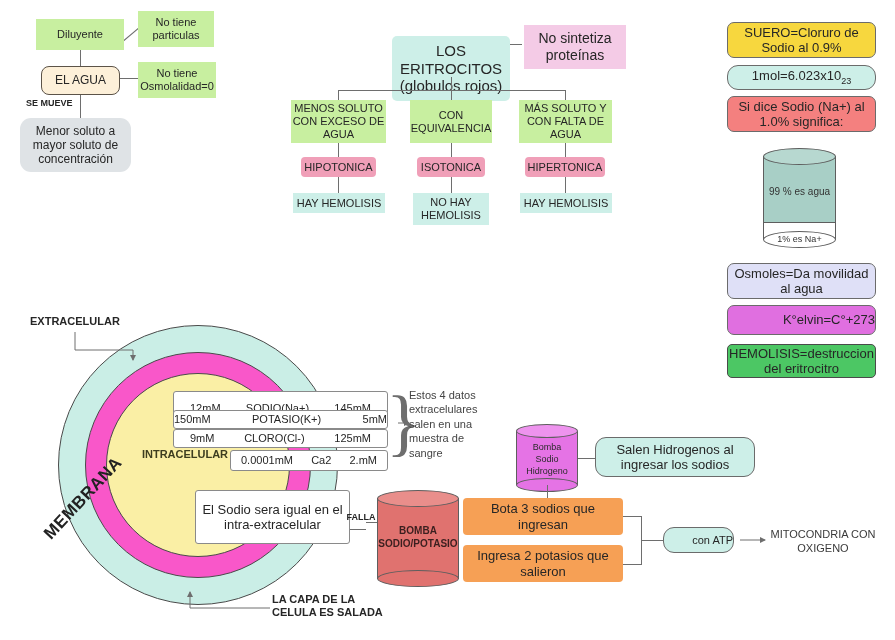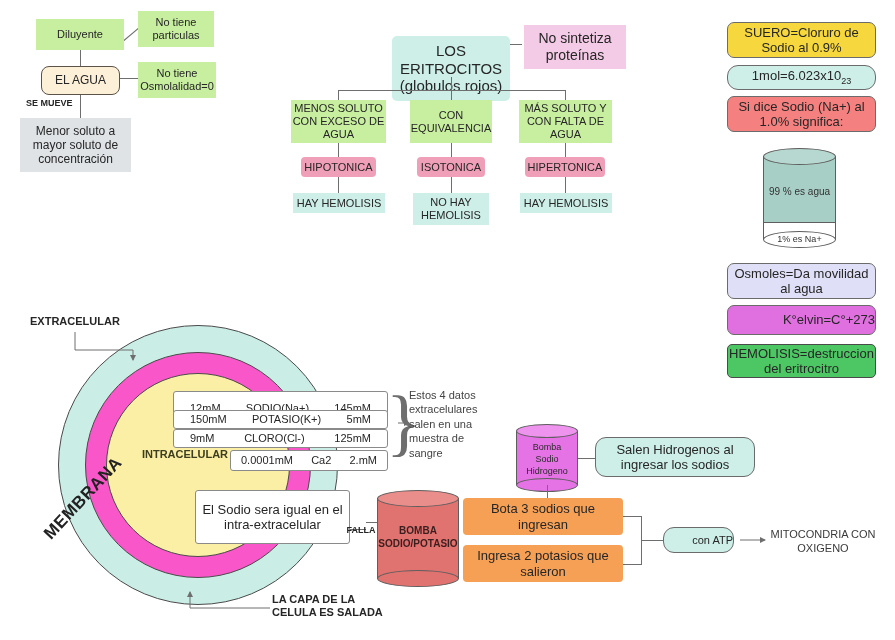--- a/index.html
+++ b/index.html
@@ -13,21 +13,21 @@
   }
   #canvas{position:absolute;left:0;top:0;width:895px;height:640px;}
   .node{position:absolute;box-sizing:border-box;display:flex;align-items:center;justify-content:center;text-align:center;line-height:1.18;}
   .ln{position:absolute;background:#6e6e6e;}
   .hl{height:1px;}
   .vl{width:1px;}
 
   
   .green      {background:#c8efa0;}
   .cream      {background:#fdf0d9;border:1.6px solid #5c5348;border-radius:8px;}
-  .grey       {background:#dfe3e6;border-radius:0;}
+  .grey       {background:#dfe3e6;border-radius:11px;}
   .teal       {background:#cdefe8;}
   .tealrd     {background:#cdefe8;border-radius:5px;}
   .pinkpale   {background:#f4cbe6;}
   .pinkrose   {background:#f09fb8;border-radius:4px;}
   .yellowbx   {background:#f7d73e;border:1.5px solid #6b6b6b;border-radius:7px;}
   .tealbx     {background:#cdefe8;border:1.5px solid #6b6b6b;border-radius:11px;}
   .redbx      {background:#f4807f;border:1.5px solid #6b6b6b;border-radius:7px;}
   .lavbx      {background:#dfe0f7;border:1.5px solid #6b6b6b;border-radius:7px;}
   .magbx      {background:#e06fe0;border:1.5px solid #6b6b6b;border-radius:7px;}
   .greenbx    {background:#4cc764;border:1.5px solid #4a4a4a;border-radius:5px;}
@@ -196,21 +196,21 @@
 
   <div class="node plainlbl b f11" style="left:272px;top:592px;width:120px;height:28px;justify-content:flex-start;text-align:left;">
     <span>LA CAPA DE LA<br>CELULA ES SALADA</span>
   </div>
 
   <div class="node whitebx f11" style="left:173px;top:391px;width:215px;height:19px;justify-content:space-between;padding:16px 16px;">
     <span>12mM</span>
     <span>SODIO(Na+)</span>
     <span>145mM</span>
   </div>
-  <div class="node whitebx f11" style="left:173px;top:410px;width:215px;height:19px;justify-content:space-between;padding:0 16px;">
+  <div class="node whitebx f11" style="left:173px;top:410px;width:215px;height:19px;justify-content:space-between;padding:0 0;">
     <span>150mM</span>
     <span>POTASIO(K+)</span>
     <span>5mM</span>
   </div>
   <div class="node whitebx f11" style="left:173px;top:429px;width:215px;height:19px;justify-content:space-between;padding:0 16px;">
     <span>9mM</span>
     <span>CLORO(Cl-)</span>
     <span>125mM</span>
   </div>
   <div class="node whitebx f11" style="left:230px;top:450px;width:158px;height:21px;justify-content:space-between;padding:0 10px;">
@@ -222,21 +222,21 @@
   <div class="brace" style="left:386px;top:385px;">}</div>
 
   <div class="node plainlbl f11" style="left:409px;top:388px;width:70px;height:72px;justify-content:flex-start;text-align:left;line-height:1.32;color:#444;">
     <span>Estos 4 datos extracelulares salen en una muestra de sangre</span>
   </div>
 
   <div class="node whitebx f13" style="left:195px;top:490px;width:155px;height:54px;padding:0 4px;">
     <span>El Sodio sera igual en el intra-extracelular</span>
   </div>
   <div class="ln hl" style="left:350px;top:529px;width:16px;height:1px;"></div>
-  <div class="node plainlbl b f9" style="left:342px;top:525px;width:38px;height:11px;">
+  <div class="node plainlbl b f9" style="left:342px;top:512px;width:38px;height:11px;">
     <span>FALLA</span>
   </div>
   <div class="ln vl" style="left:381px;top:522px;width:1px;height:16px;"></div>
   <div class="ln hl" style="left:366px;top:522px;width:16px;height:1px;"></div>
 
   <div class="cyl" style="left:377px;top:490px;width:82px;height:97px;">
     <div class="cyl-body" style="top:8px;width:82px;height:81px;background:#e0726f;"></div>
     <div class="cyl-top" style="top:0px;width:82px;height:17px;background:#e98e8b;"></div>
     <div class="cyl-bot" style="top:80px;width:82px;height:17px;background:#e0726f;"></div>
     <div class="cyl-txt b f10" style="top:35px;left:0;color:#3b1f1f;line-height:1.25;">BOMBA<br>SODIO/POTASIO</div>

